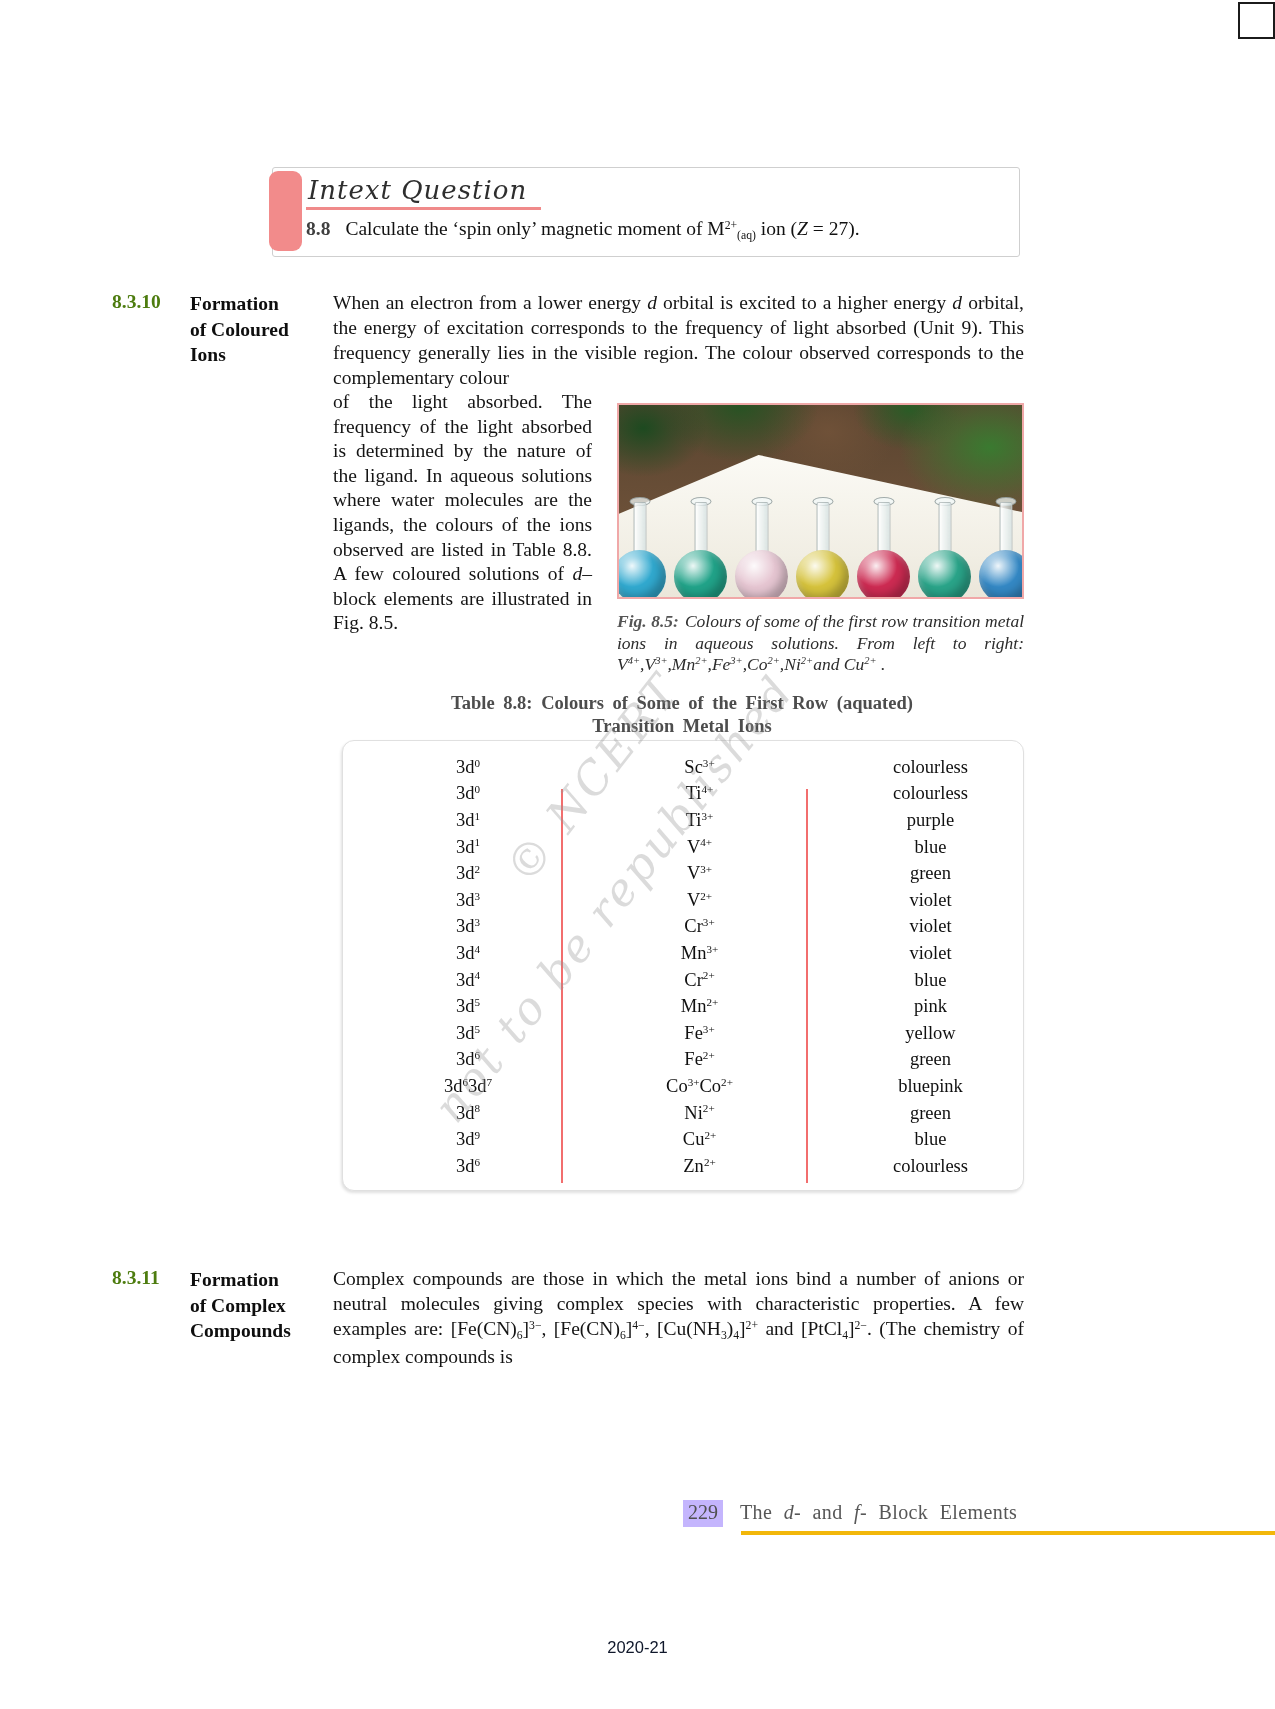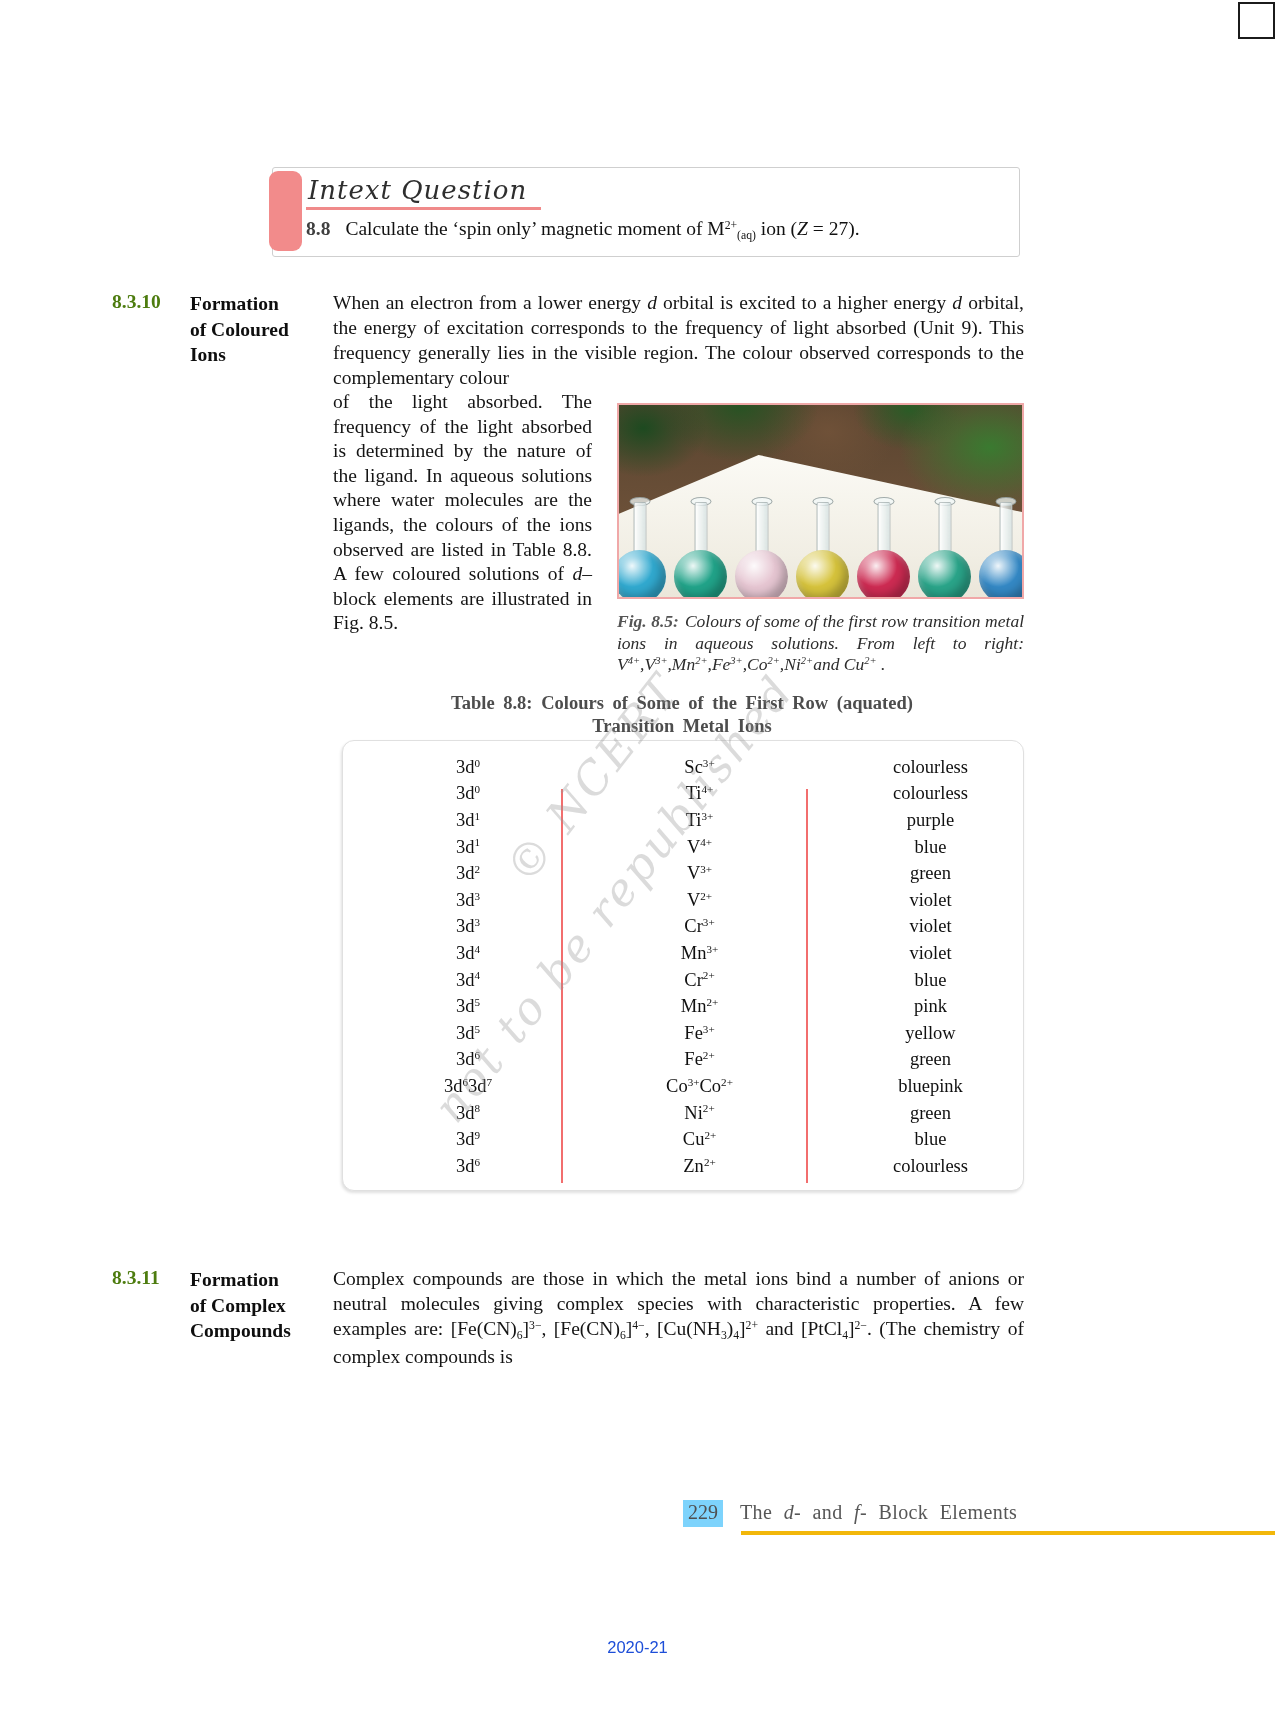--- a/index.html
+++ b/index.html
@@ -113,25 +113,25 @@
     color:rgba(150,150,150,.34); letter-spacing:3px;
   }
   #wm1 { left:468px; top:752px; font-size:45px; transform:rotate(-52deg); }
   #wm2 { left:338px; top:872px; font-size:45px; transform:rotate(-52deg); }
 
   
   #para-sec2 { position:absolute; left:333px; top:1266px; width:691px; }
 
   
   #footer { position:absolute; left:683px; top:1501px; font-size:20px; color:#5a5a5a; z-index:2; }
-  #page-num { background:#7dd3fc; color:#4f4f4f; padding:1px 5px 4px 5px; }
+  #page-num { background:#c4b5fd; color:#4f4f4f; padding:1px 5px 4px 5px; }
   #footer-title { margin-left:17px; word-spacing:6px; letter-spacing:.4px; color:#575757; }
   #footer-rule { position:absolute; left:741px; top:1531px; width:534px; height:3.5px; background:#f2b70a; }
   #year { position:absolute; left:0; top:1638px; width:100%; text-align:center;
-          font-family:"Liberation Sans", sans-serif; font-size:16.5px; color:#1d4ed8; }
+          font-family:"Liberation Sans", sans-serif; font-size:16.5px; color:#0f172a; }
 </style>
 </head>
 <body>
 
 <div class="page">
 
   <div class="corner-box"></div>
 
   <div class="pink-bar"></div>
   <div class="intext-box">

